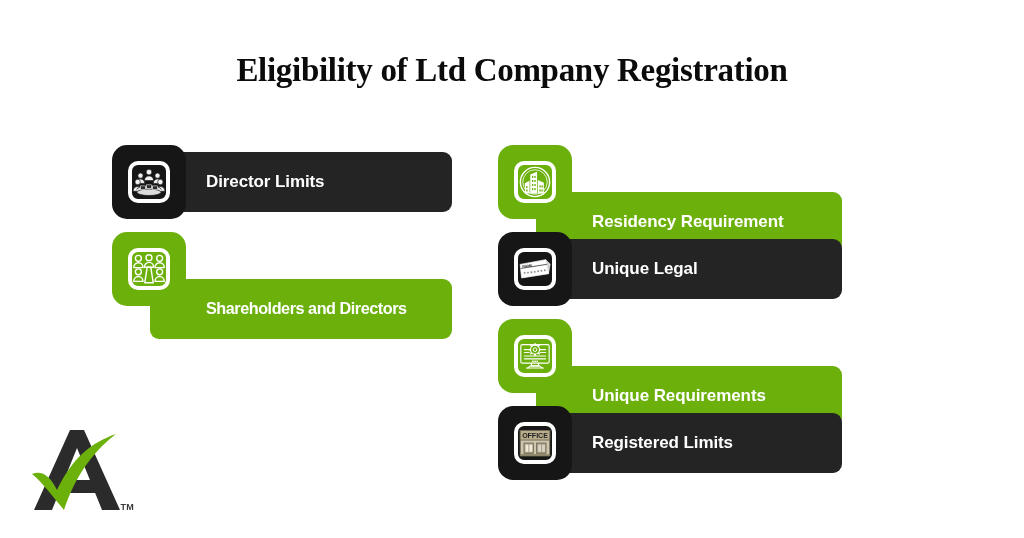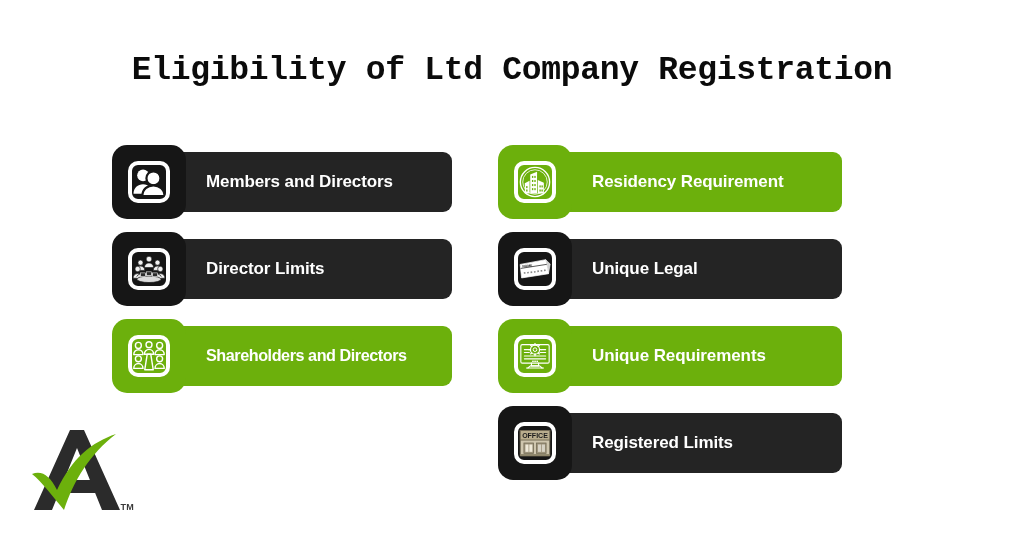--- a/index.html
+++ b/index.html
@@ -15,21 +15,21 @@
 
   
   .title{
     position:absolute;
     top:52px;left:0;width:1024px;
     text-align:center;
     font-size:33px;
     font-weight:bold;
     color:#0b0b0b;
     letter-spacing:-0.3px;
-    font-family:Liberation Mono, monospace;
+    font-family:Liberation Serif, serif;
   }
 
   
   .col{position:absolute;}
   .col-left{left:112px;top:145px;width:340px;}
   .col-right{left:498px;top:145px;width:344px;}
 
   
   .row{
     position:relative;
@@ -44,21 +44,21 @@
     right:0;
     height:60px;
     border-radius:9px;
     display:flex;
     align-items:center;
     box-sizing:border-box;
     padding-left:56px;
     padding-right:8px;
   }
   .bar.dark{background:#242424;}
-  .bar.green{background:#6cb00c;}
+  .bar.green{background:#6cb00c;margin-top:40px;}
 
   .bar-label{
     color:#ffffff;
     font-size:17px;
     font-weight:bold;
     line-height:1.1;
     white-space:nowrap;
     letter-spacing:-0.1px;
   }
   .row.tight .bar-label{font-size:16.2px;letter-spacing:-0.45px;}
@@ -106,35 +106,20 @@
 </style>
 </head>
 <body>
 
 <div class="canvas">
 
   <div class="title">Eligibility of Ltd Company Registration</div>
 
   <div class="col col-left">
 
-    <div class="row">
-      <div class="bar dark">
-        <span class="bar-label">Members and Directors</span>
-      </div>
-      <div class="iconbox dark">
-        <div class="iconbox-inner">
-          <svg width="46" height="40" viewBox="0 0 46 40" aria-hidden="true">
-            <circle cx="15" cy="11" r="8" fill="#ffffff"></circle>
-            <path d="M2 36c0-8 6-13 13-13s13 5 13 13z" fill="#ffffff"></path>
-            <circle cx="29" cy="15" r="9.5" fill="#ffffff" stroke="#161616" stroke-width="3"></circle>
-            <path d="M14 39c0-9 7-14.5 15-14.5S44 30 44 39z" fill="#ffffff" stroke="#161616" stroke-width="3"></path>
-          </svg>
-        </div>
-      </div>
-    </div>
 
     <div class="row">
       <div class="bar dark">
         <span class="bar-label">Director Limits</span>
       </div>
       <div class="iconbox dark">
         <div class="iconbox-inner">
           <svg width="48" height="40" viewBox="0 0 48 40" aria-hidden="true">
             <g fill="#f2f2f2" stroke="#161616" stroke-width="0.9">
 

